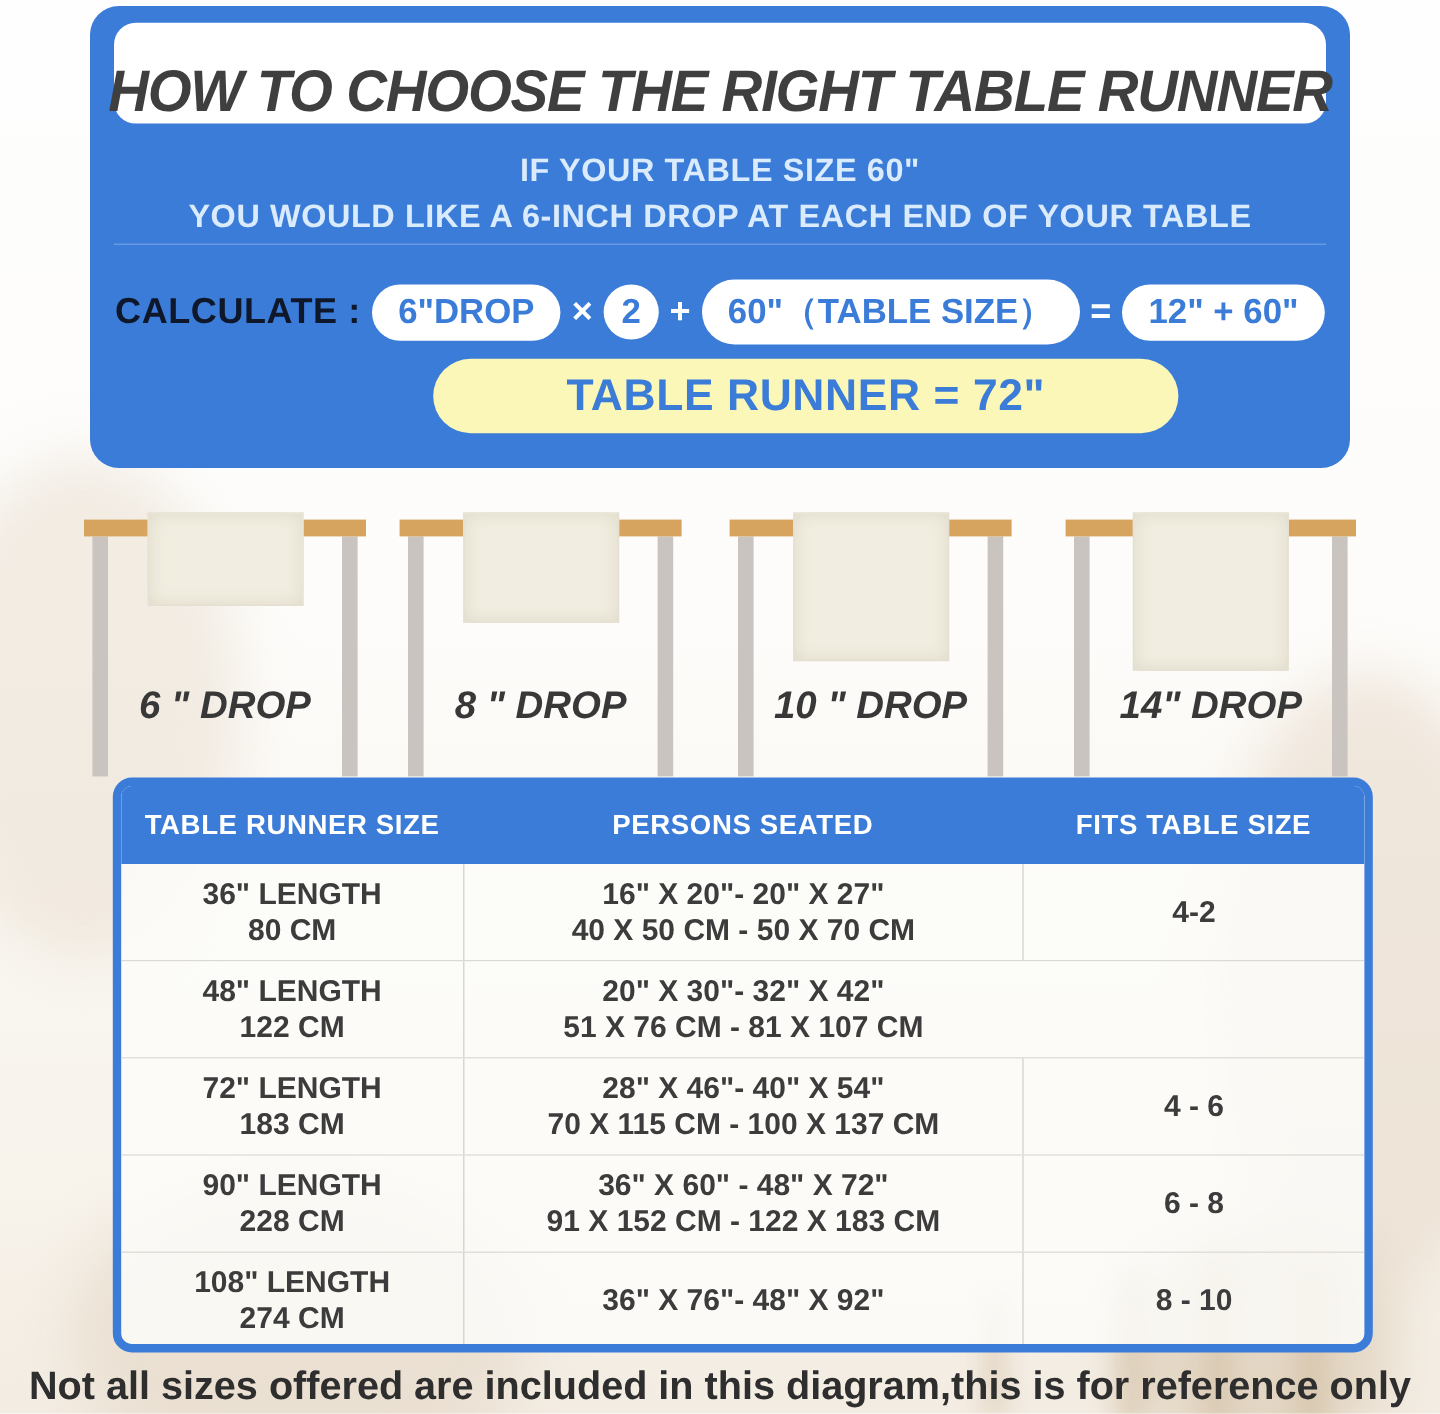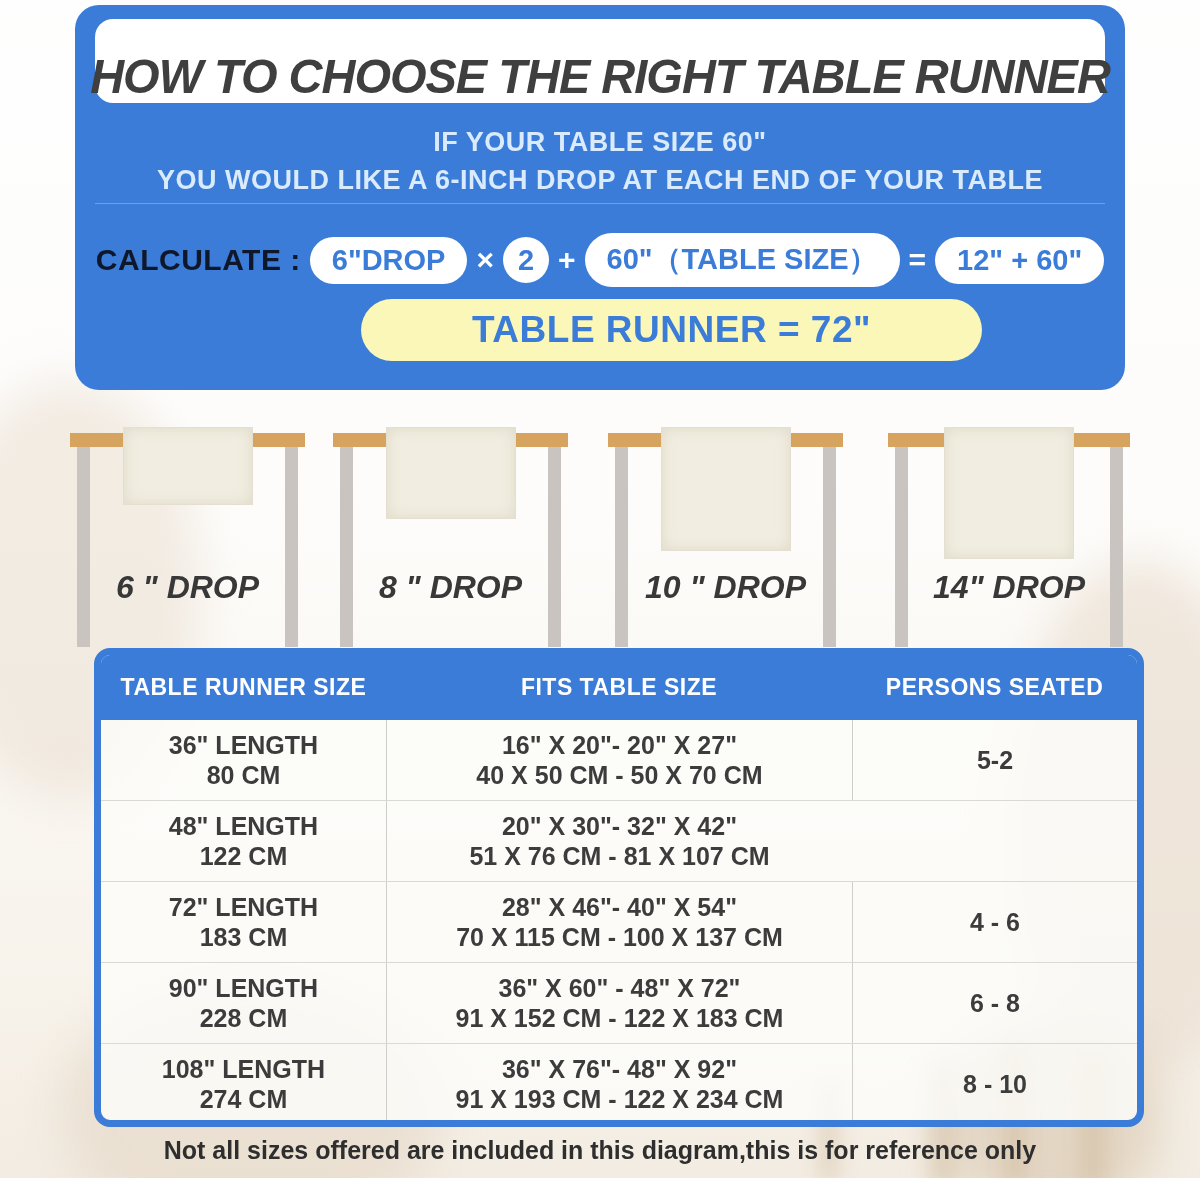--- a/index.html
+++ b/index.html
@@ -111,21 +111,21 @@
   .cell{
     display:flex;flex-direction:column;align-items:center;justify-content:center;
     color:var(--cell-ink);font-weight:bold;font-size:25px;line-height:1.22;text-align:center;
   }
   .cell.mid,.cell.last{border-left:1px solid #cfcecb;}
   .cell .l2{font-size:25px;}
 
   
   .footer-note{
     position:absolute;z-index:1;left:0;top:1136px;width:100%;text-align:center;
-    font-size:25px;font-weight:bold;color:#2e2e2e;
+    font-size:33px;font-weight:bold;color:#2e2e2e;
   }
 </style>
 </head>
 <body>
 
 <div class="bg-blob blob-a"></div>
 <div class="bg-blob blob-b"></div>
 <div class="bg-blob blob-c"></div>
 <div class="bg-blob blob-d"></div>
 <div class="bg-bar bar-1"></div>
@@ -178,35 +178,35 @@
   <div class="leg leg-left"></div>
   <div class="leg leg-right"></div>
   <div class="tabletop"></div>
   <div class="runner-cloth"></div>
   <div class="drop-label">14" DROP</div>
 </div>
 
 <div class="chart">
   <div class="chart-header">
     <div class="hcell">TABLE RUNNER SIZE</div>
+    <div class="hcell">PERSONS SEATED</div>
     <div class="hcell">FITS TABLE SIZE</div>
-    <div class="hcell">PERSONS SEATED</div>
   </div>
   <div class="chart-body">
       <div class="trow">
         <div class="cell first">
           <div>36" LENGTH</div>
           <div class="l2">80 CM</div>
         </div>
         <div class="cell mid">
           <div>16" X 20"- 20" X 27"</div>
           <div class="l2">40 X 50 CM - 50 X 70 CM</div>
         </div>
         <div class="cell last">
-          <div>5-2</div>
+          <div>4-2</div>
         </div>
       </div>
       <div class="trow">
         <div class="cell first">
           <div>48" LENGTH</div>
           <div class="l2">122 CM</div>
         </div>
         <div class="cell mid">
           <div>20" X 30"- 32" X 42"</div>
           <div class="l2">51 X 76 CM - 81 X 107 CM</div>
@@ -238,21 +238,20 @@
           <div>6 - 8</div>
         </div>
       </div>
       <div class="trow">
         <div class="cell first">
           <div>108" LENGTH</div>
           <div class="l2">274 CM</div>
         </div>
         <div class="cell mid">
           <div>36" X 76"- 48" X 92"</div>
-          <div class="l2">91 X 193 CM - 122 X 234 CM</div>
         </div>
         <div class="cell last">
           <div>8 - 10</div>
         </div>
       </div>
     </div>
 </div>
 
 <div class="footer-note">Not all sizes offered are included in this diagram,this is for reference only</div>
 

